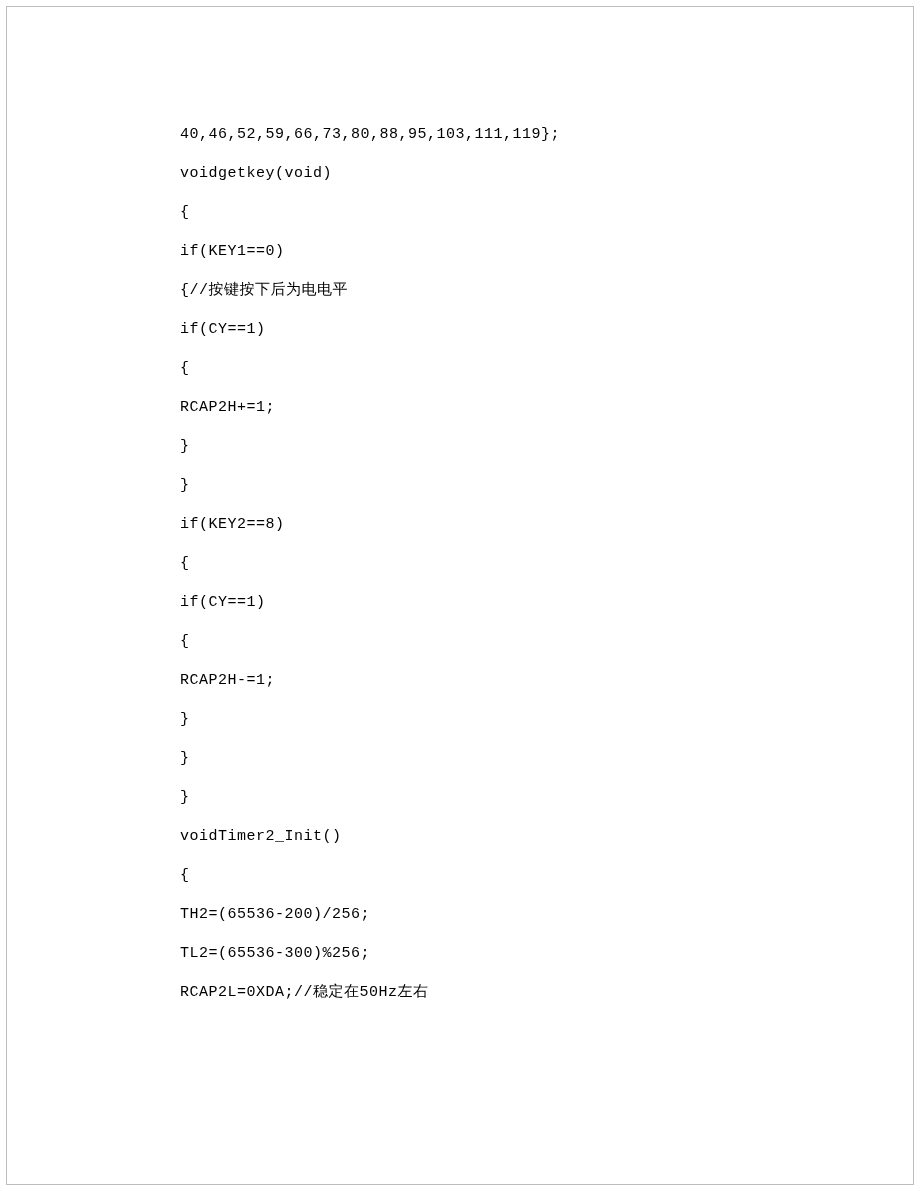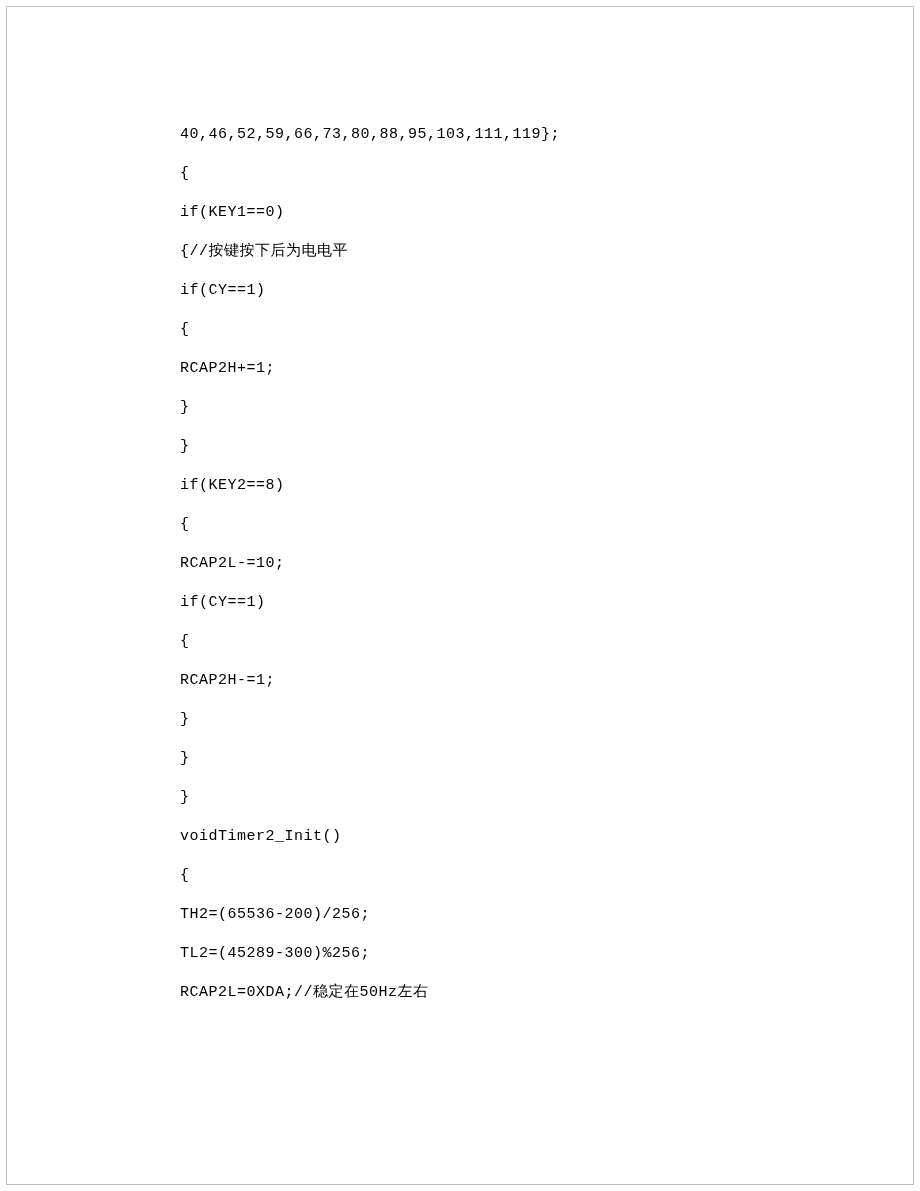--- a/index.html
+++ b/index.html
@@ -33,35 +33,35 @@
     border: 1px solid #bdbdbd;
     pointer-events: none;
   }
 </style>
 </head>
 <body>
 
 <div class="page">
   <div class="border-frame"></div>
   <div class="code-line">40,46,52,59,66,73,80,88,95,103,111,119};</div>
+  <div class="code-line">voidgetkey(void)</div>
   <div class="code-line">{</div>
   <div class="code-line">if(KEY1==0)</div>
   <div class="code-line">{//按键按下后为电电平</div>
   <div class="code-line">if(CY==1)</div>
   <div class="code-line">{</div>
   <div class="code-line">RCAP2H+=1;</div>
   <div class="code-line">}</div>
   <div class="code-line">}</div>
   <div class="code-line">if(KEY2==8)</div>
   <div class="code-line">{</div>
-  <div class="code-line">RCAP2L-=10;</div>
   <div class="code-line">if(CY==1)</div>
   <div class="code-line">{</div>
   <div class="code-line">RCAP2H-=1;</div>
   <div class="code-line">}</div>
   <div class="code-line">}</div>
   <div class="code-line">}</div>
   <div class="code-line">voidTimer2_Init()</div>
   <div class="code-line">{</div>
   <div class="code-line">TH2=(65536-200)/256;</div>
-  <div class="code-line">TL2=(45289-300)%256;</div>
+  <div class="code-line">TL2=(65536-300)%256;</div>
   <div class="code-line">RCAP2L=0XDA;//稳定在50Hz左右</div>
 </div>
 
 </body></html>

